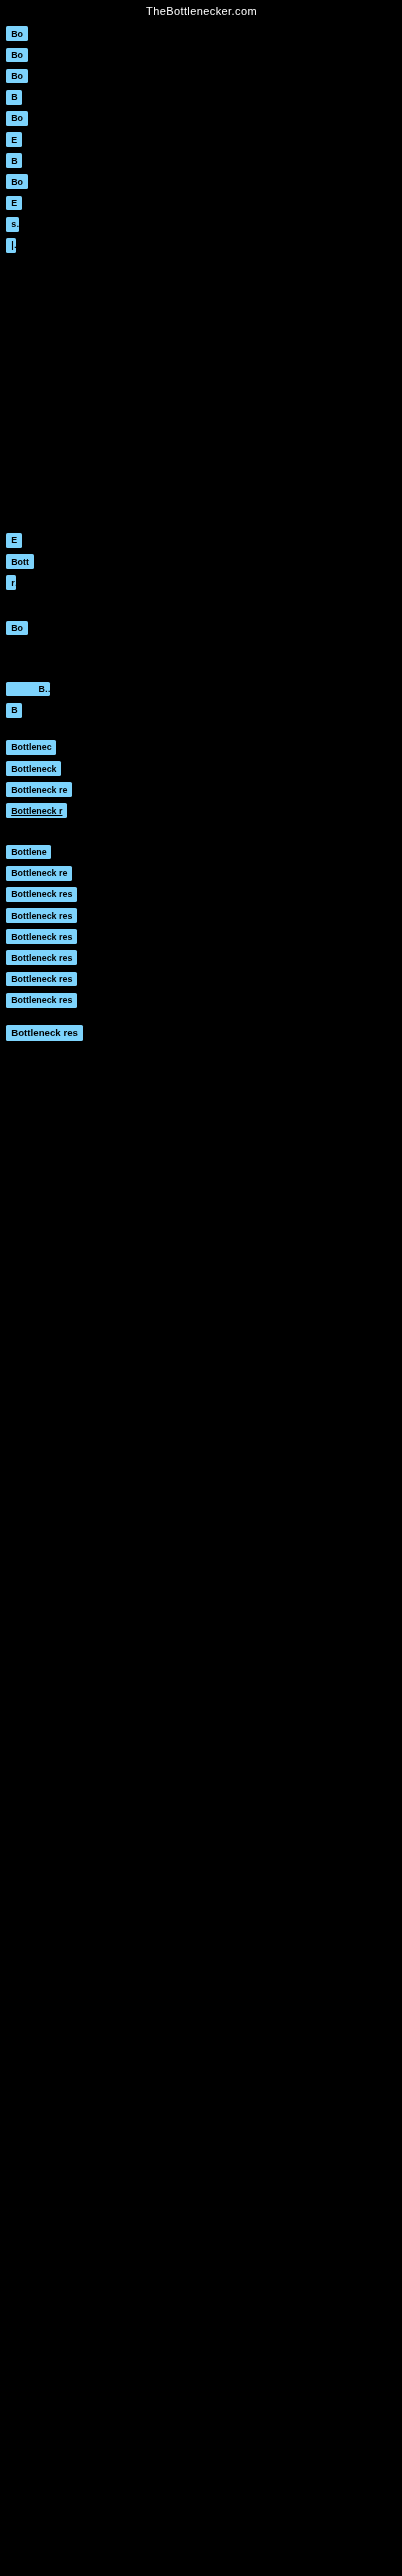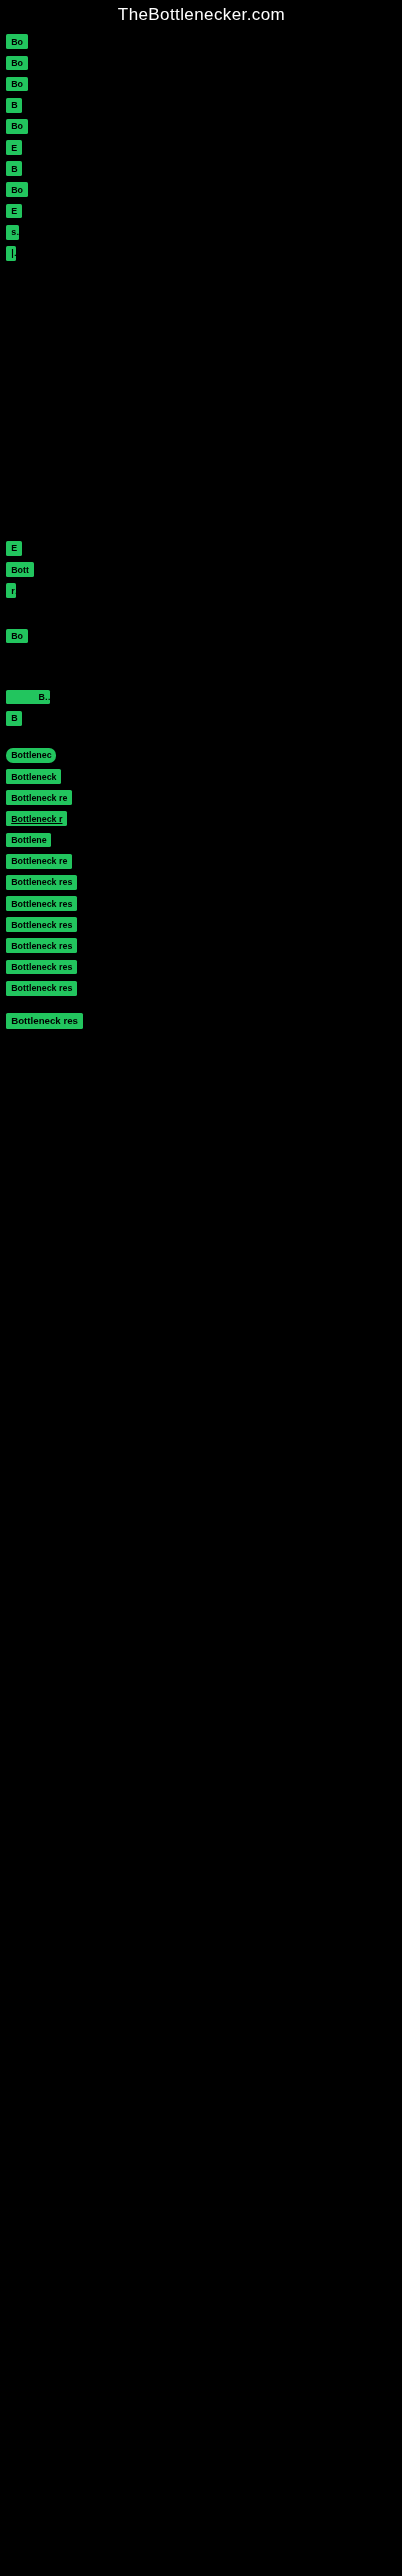--- a/index.html
+++ b/index.html
@@ -5,27 +5,27 @@
     * { margin: 0; padding: 0; box-sizing: border-box; }
     body {
       background-color: #000;
       width: 403px;
       min-height: 2576px;
       font-family: Arial, sans-serif;
       position: relative;
     }
     .site-title {
       color: #fff;
-      font-size: 17px;
+      font-size: 11px;
       text-align: center;
       padding: 4.8px 0 3.2px 0;
       letter-spacing: 0.4px;
     }
     .orange-btn {
-      background-color: #22c55e;
+      background-color: #7dd3fc;
       color: #000;
       font-size: 8.9px;
       font-weight: bold;
       padding: 2.4px 4.8px;
       display: inline-block;
       border-radius: 1.6px;
       cursor: pointer;
       white-space: nowrap;
       overflow: hidden;
       text-overflow: ellipsis;
@@ -100,33 +100,33 @@
 <div class="item-row">
   <span class="orange-btn" style="max-width:44px;padding-left:32px;">Bottle</span>
 </div>
 <div class="item-row">
   <span class="orange-btn" style="max-width:16px;">B</span>
 </div>
 
 <div style="height:16px; background:#000;"></div>
 
 <div class="item-row">
-  <span class="orange-btn" style="max-width:64px;border-radius:7px;">Bottlenec</span>
+  <span class="orange-btn" style="max-width:64px;">Bottlenec</span>
 </div>
 <div class="item-row">
   <span class="orange-btn" style="max-width:64px;text-align:right;">Bottleneck</span>
 </div>
 <div class="item-row">
   <span class="orange-btn" style="max-width:72px;">Bottleneck re</span>
 </div>
 <div class="item-row">
   <span class="orange-btn" style="max-width:68px;text-decoration:underline;">Bottleneck r</span>
 </div>
 <div class="item-row">
-  <span class="orange-btn" style="max-width:56px;">Bottlene</span>
+  <span class="orange-btn" style="max-width:56px;margin-top:20px;">Bottlene</span>
 </div>
 <div class="item-row">
   <span class="orange-btn" style="max-width:72px;">Bottleneck re</span>
 </div>
 <div class="item-row">
   <span class="orange-btn" style="max-width:76px;">Bottleneck res</span>
 </div>
 <div class="item-row">
   <span class="orange-btn" style="max-width:76px;">Bottleneck res</span>
 </div>

